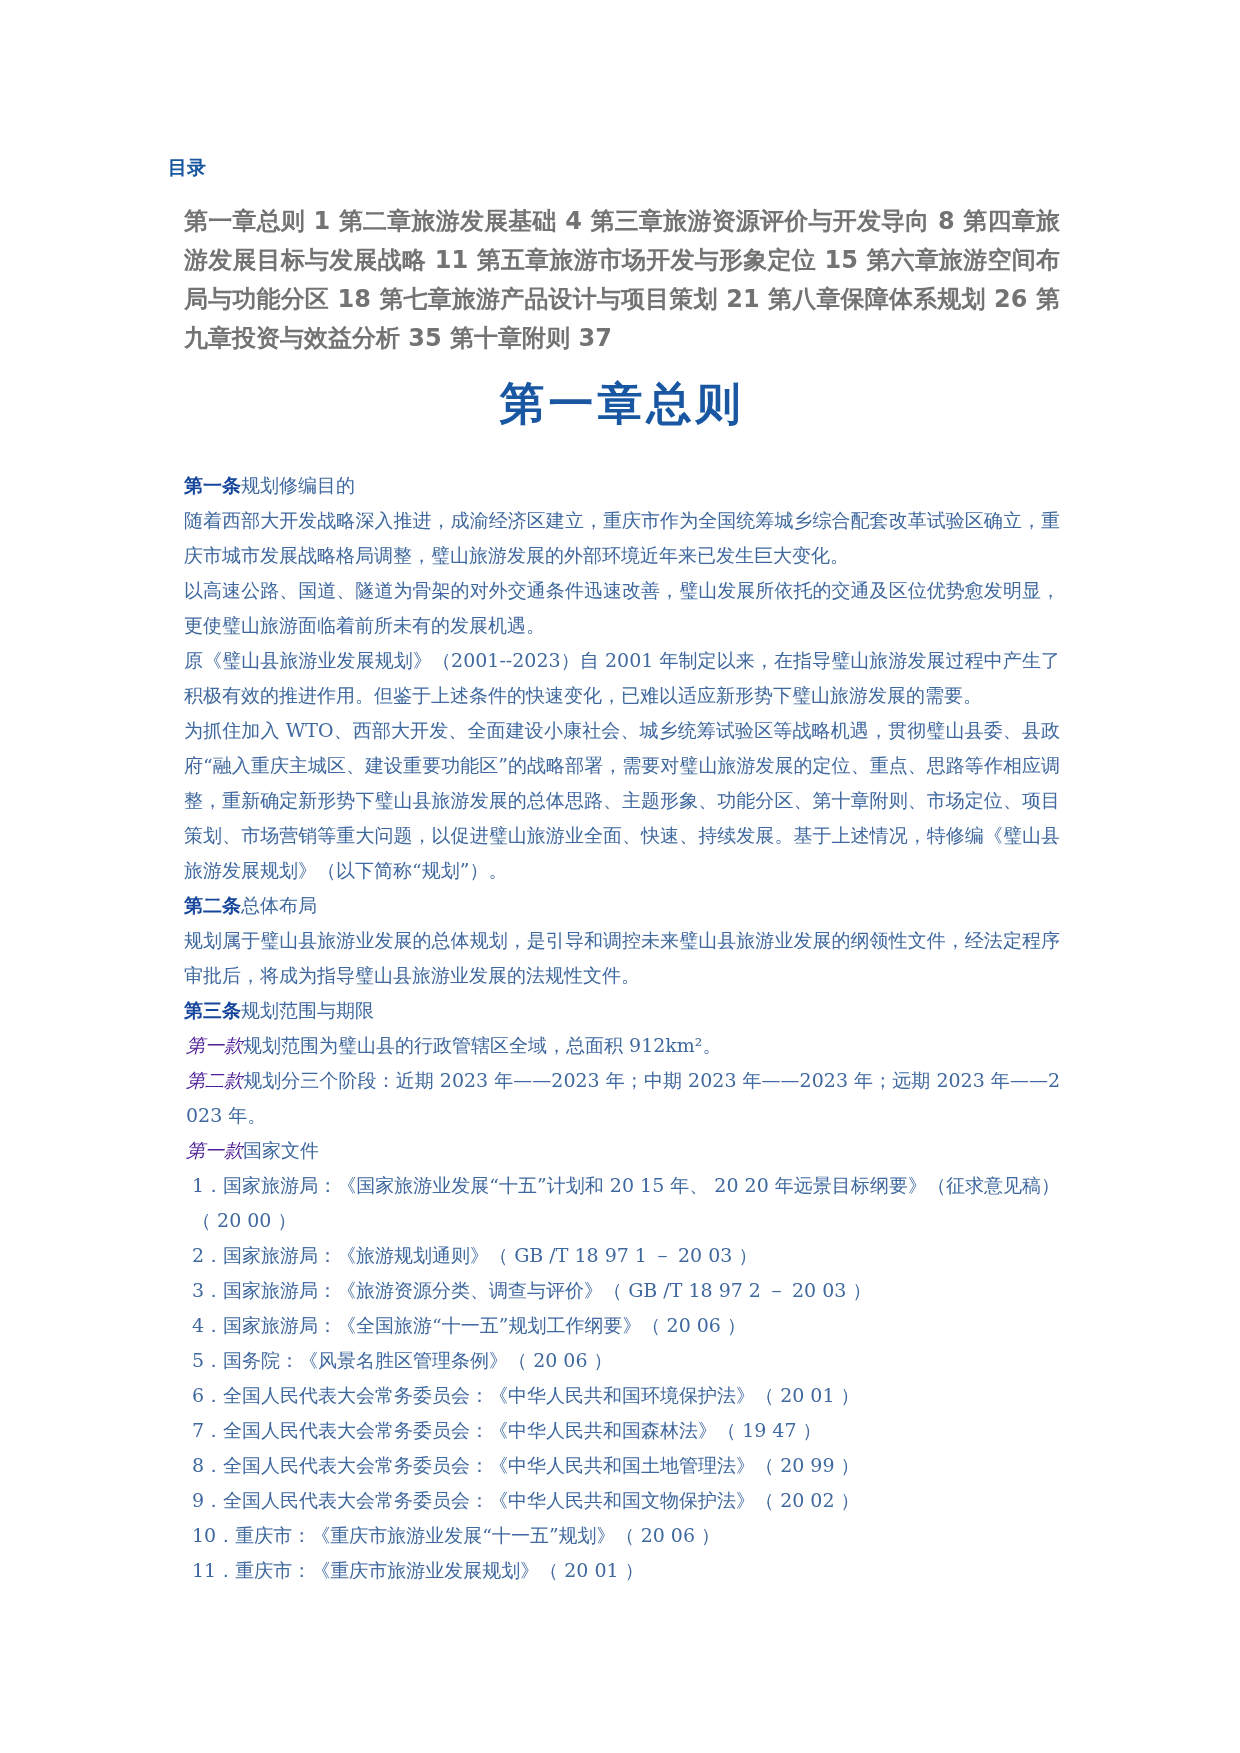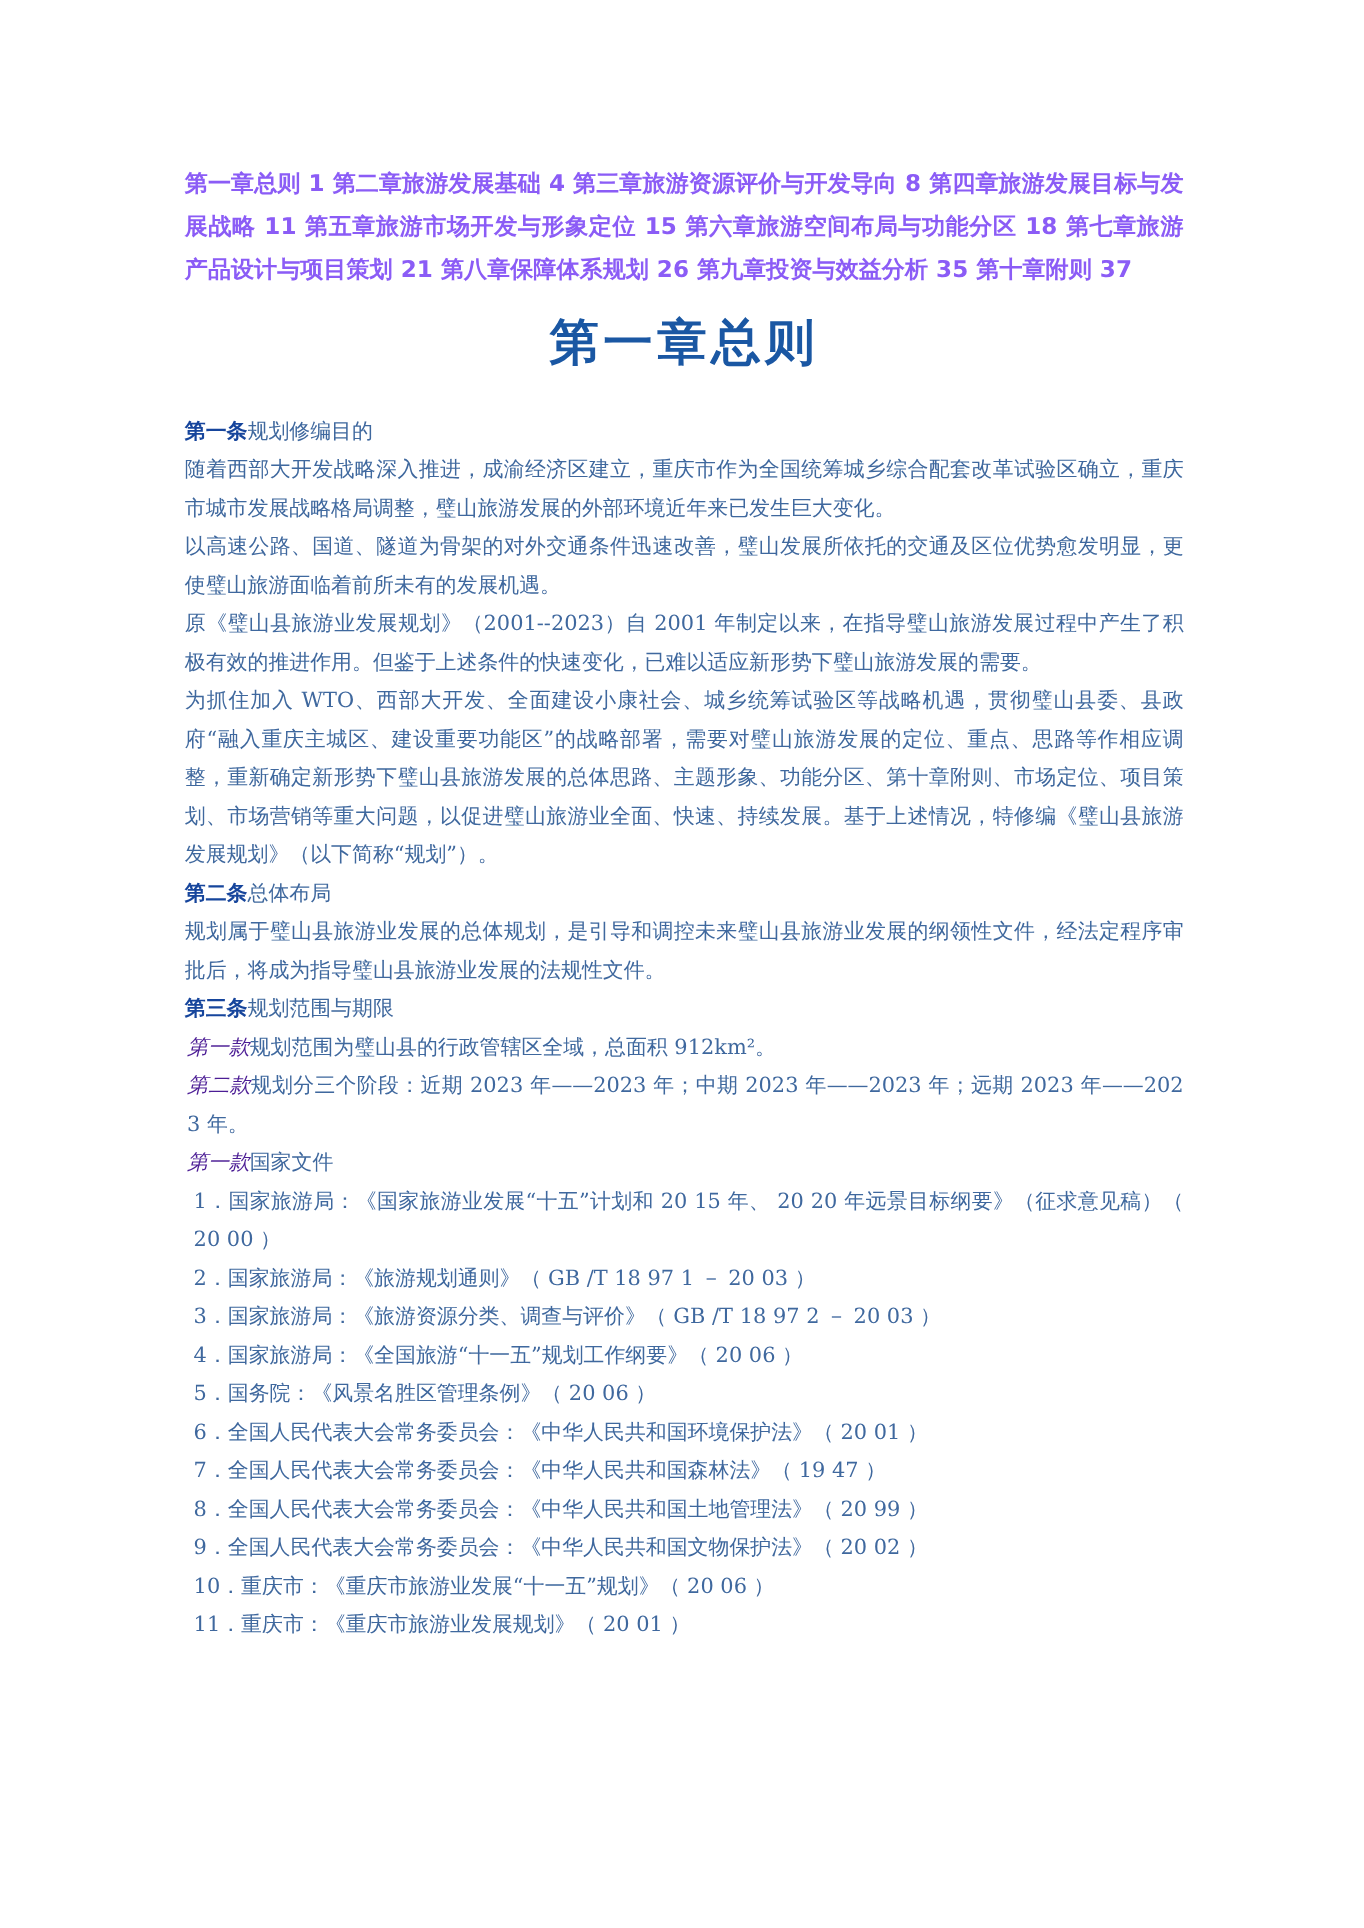--- a/index.html
+++ b/index.html
@@ -22,38 +22,38 @@
     font-family: "DejaVu Sans", "Liberation Sans", sans-serif;
     font-weight: bold;
     font-size: 19px;
     line-height: 38px;
     color: #15559e;
     margin: 0;
   }
   .toc-body {
     font-family: "DejaVu Sans", "Liberation Sans", sans-serif;
     font-weight: bold;
-    font-size: 21px;
+    font-size: 24px;
     line-height: 39px;
-    color: #8b5cf6;
+    color: #737373;
     text-align: justify;
-    margin: 0;
+    margin: 16px;
     word-break: break-all;
   }
   .chapter-title {
     font-family: "DejaVu Serif", "Liberation Serif", serif;
     font-size: 45px;
     font-weight: 600;
     letter-spacing: 4px;
     color: #1a57a3;
     text-align: center;
     margin: 16px 0 34px 0;
     line-height: 60px;
   }
-  .doc-body { margin: 0; }
+  .doc-body { margin: 16px; }
   .block {
     margin: 0;
     font-size: 19px;
     line-height: 35px;
     color: #3f689e;
     text-align: justify;
     word-break: break-all;
   }
   .block .label-article {
     font-family: "DejaVu Sans", "Liberation Sans", sans-serif;
@@ -64,20 +64,21 @@
     font-style: italic;
     color: #4c1d95;
   }
   .block.item { padding-left: 8px; }
   .block.clause { padding-left: 2px; }
 </style>
 </head>
 <body>
 
 <div class="page">
+  <p class="toc-heading">目录</p>
   <p class="toc-body">第一章总则 1 第二章旅游发展基础 4 第三章旅游资源评价与开发导向 8 第四章旅游发展目标与发展战略 11 第五章旅游市场开发与形象定位 15 第六章旅游空间布局与功能分区 18 第七章旅游产品设计与项目策划 21 第八章保障体系规划 26 第九章投资与效益分析 35 第十章附则 37</p>
   <h1 class="chapter-title">第一章总则</h1>
   <div class="doc-body">
       <p class="block article"><span class="label-article">第一条</span><span>规划修编目的</span></p>
       <p class="block para"><span>随着西部大开发战略深入推进，成渝经济区建立，重庆市作为全国统筹城乡综合配套改革试验区确立，重庆市城市发展战略格局调整，璧山旅游发展的外部环境近年来已发生巨大变化。</span></p>
       <p class="block para"><span>以高速公路、国道、隧道为骨架的对外交通条件迅速改善，璧山发展所依托的交通及区位优势愈发明显，更使璧山旅游面临着前所未有的发展机遇。</span></p>
       <p class="block para"><span>原《璧山县旅游业发展规划》（2001--2023）自 2001 年制定以来，在指导璧山旅游发展过程中产生了积极有效的推进作用。但鉴于上述条件的快速变化，已难以适应新形势下璧山旅游发展的需要。</span></p>
       <p class="block para"><span>为抓住加入 WTO、西部大开发、全面建设小康社会、城乡统筹试验区等战略机遇，贯彻璧山县委、县政府“融入重庆主城区、建设重要功能区”的战略部署，需要对璧山旅游发展的定位、重点、思路等作相应调整，重新确定新形势下璧山县旅游发展的总体思路、主题形象、功能分区、第十章附则、市场定位、项目策划、市场营销等重大问题，以促进璧山旅游业全面、快速、持续发展。基于上述情况，特修编《璧山县旅游发展规划》（以下简称“规划”）。</span></p>
       <p class="block article"><span class="label-article">第二条</span><span>总体布局</span></p>
       <p class="block para"><span>规划属于璧山县旅游业发展的总体规划，是引导和调控未来璧山县旅游业发展的纲领性文件，经法定程序审批后，将成为指导璧山县旅游业发展的法规性文件。</span></p>

